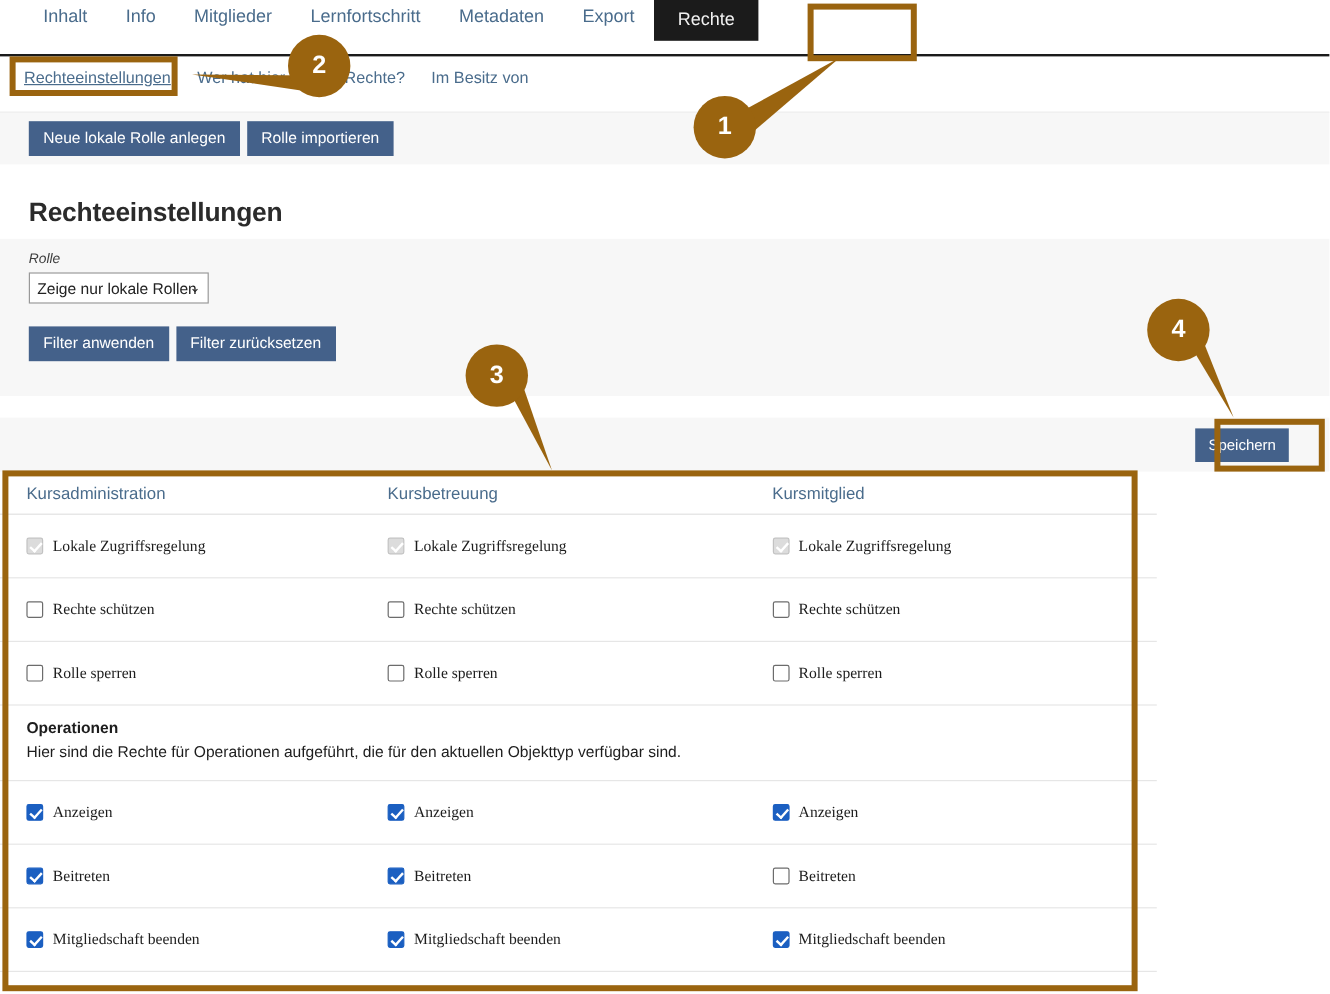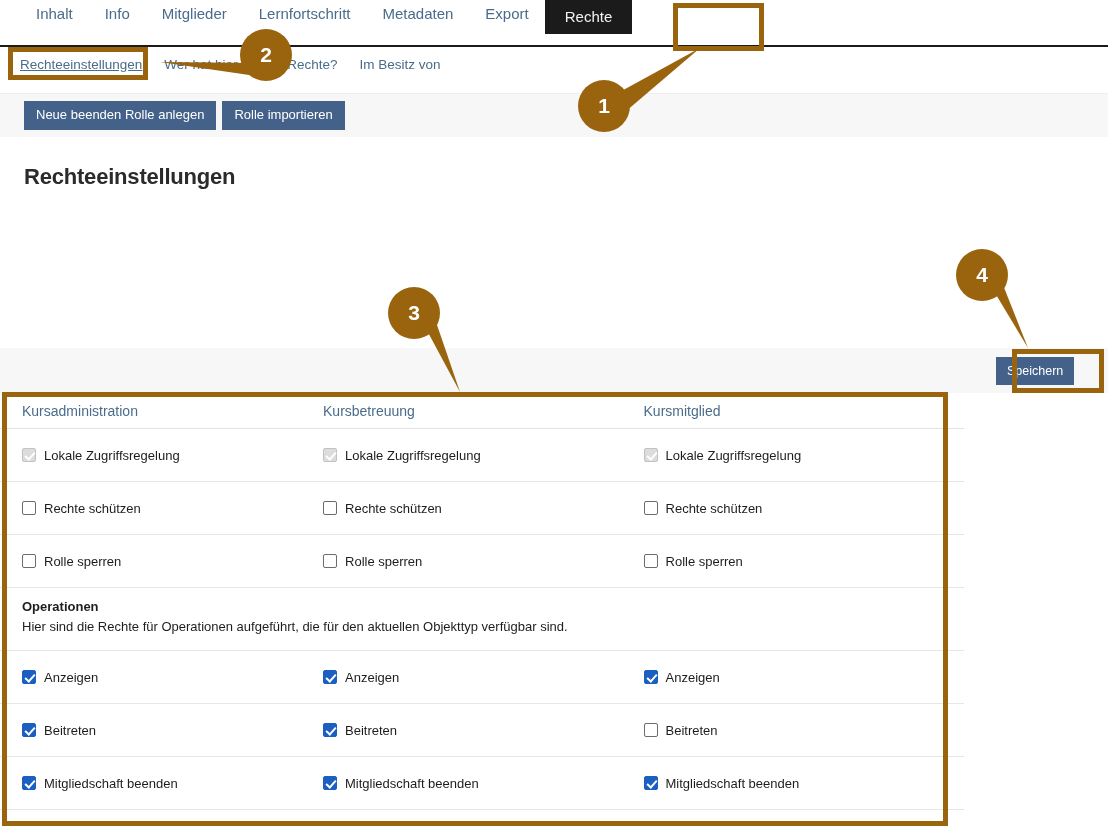--- a/index.html
+++ b/index.html
@@ -109,21 +109,21 @@
     font-size: 14px; color: #4a6c8c; white-space: nowrap;
   }
   .col0 { width: 362px; padding-left: 22px; }
   .col1 { width: 362px; }
   .col2 { width: 362px; }
 
   .trow {
     display: flex; align-items: center; min-height: 53px;
     border-bottom: 1px solid #e6e6e6;
   }
-  .cell { display: flex; align-items: center; gap: 8px; }
+  .cell { display: flex; align-items: center; gap: 8px; font-family: Liberation Serif, serif; }
   .cell-label { font-size: 13px; color: #1d1d1d; white-space: nowrap; }
 
   
   .cb {
     width: 14px; height: 14px; flex: 0 0 14px;
     border: 1px solid #6c6c6c; background: #ffffff; border-radius: 2px;
     position: relative; cursor: pointer;
   }
   .cb.checked { background: #1b5fc1; border-color: #1b5fc1; }
   .cb.checked::after {
@@ -174,26 +174,35 @@
       <div class="tab active">Rechte</div>
     </div>
 
   <div class="subnav" id="subnav">
       <div class="subnav-item active">Rechteeinstellungen</div>
       <div class="subnav-item">Wer hat hier welche Rechte?</div>
       <div class="subnav-item">Im Besitz von</div>
     </div>
 
   <div class="toolbar">
-    <button class="btn">Neue beenden Rolle anlegen</button>
+    <button class="btn">Neue lokale Rolle anlegen</button>
     <button class="btn">Rolle importieren</button>
   </div>
 
   <div class="page-title">Rechteeinstellungen</div>
 
+  <div class="filter-panel">
+    <div class="filter-label">Rolle</div>
+    <div class="filter-select">Zeige nur lokale Rollen</div>
+    <div class="select-caret">⌄</div>
+    <div class="filter-btns">
+      <button class="btn">Filter anwenden</button>
+      <button class="btn">Filter zurücksetzen</button>
+    </div>
+  </div>
 
   <div class="save-bar"></div>
   <button class="save-btn">Speichern</button>
 
   <div class="perm-table">
     <div class="thead" id="thead">
         <div class="th col0">Kursadministration</div>
         <div class="th col1">Kursbetreuung</div>
         <div class="th col2">Kursmitglied</div>
       </div>

